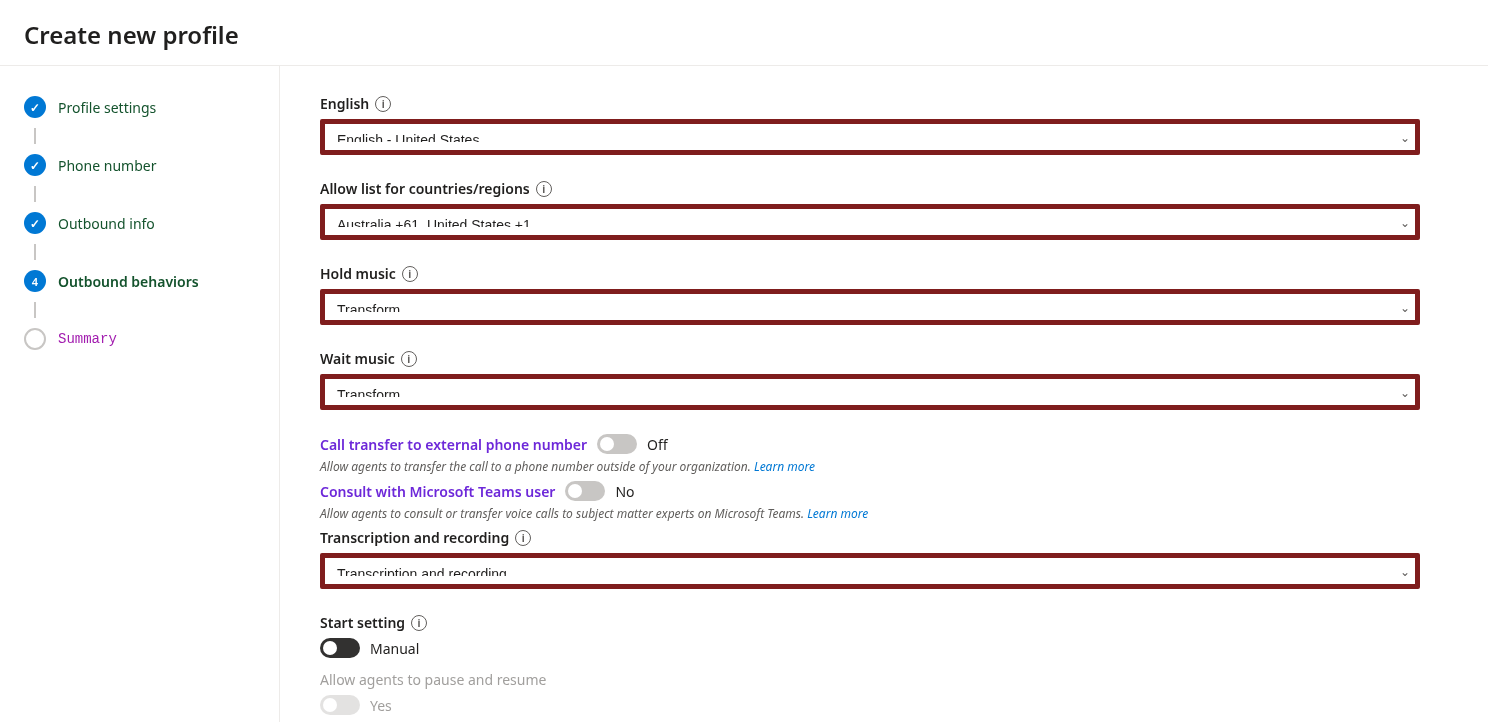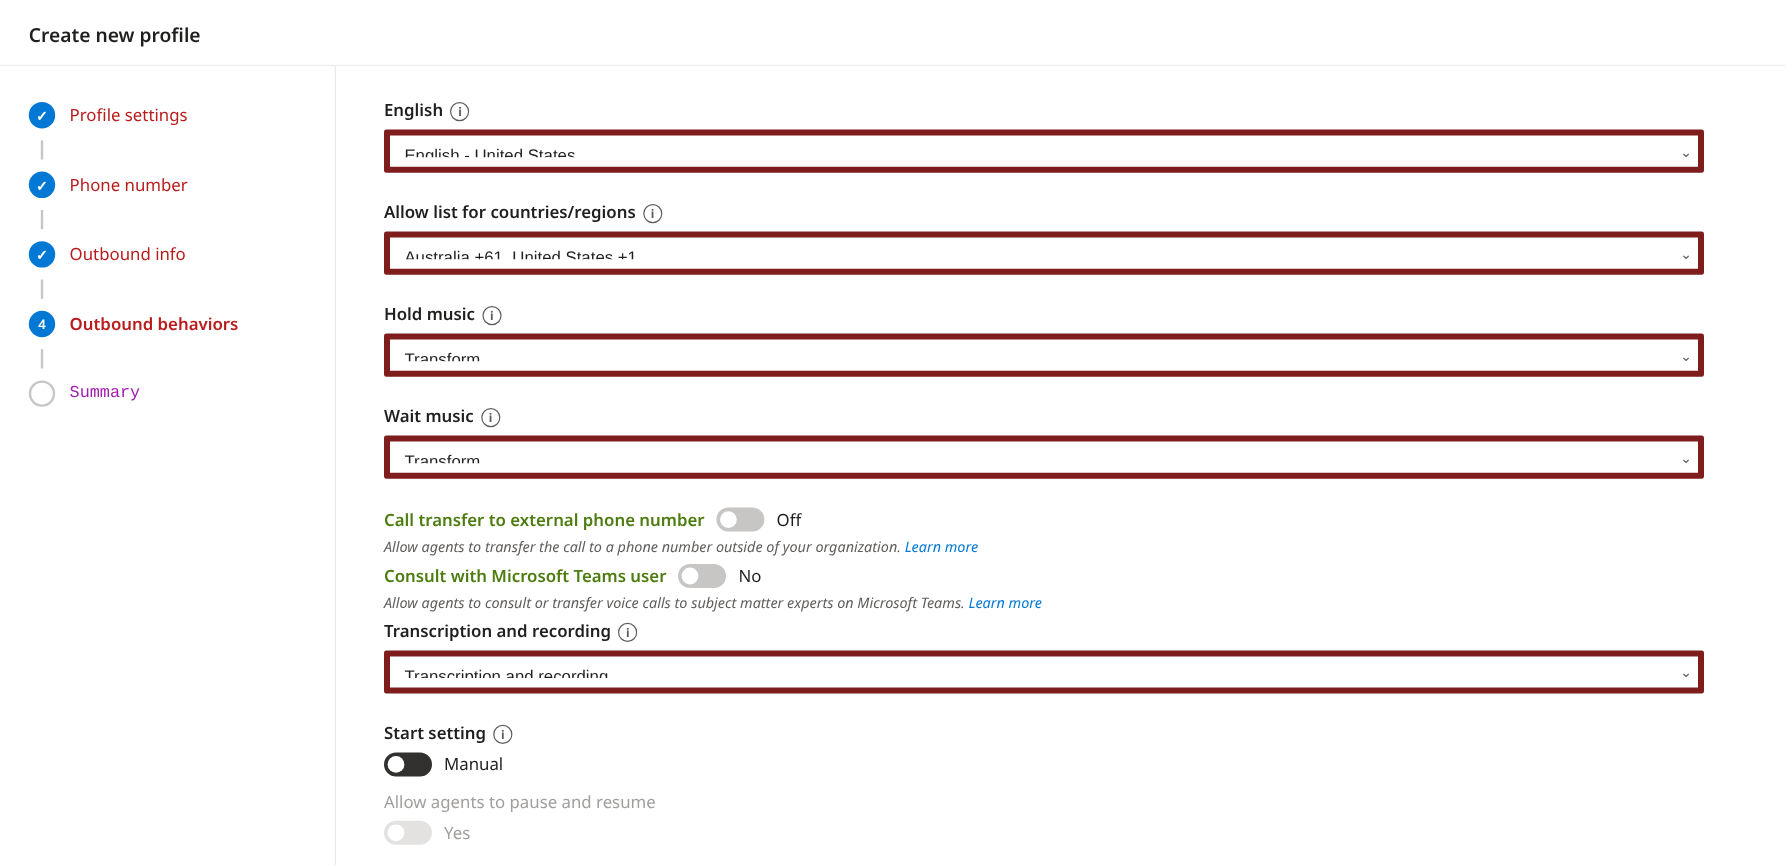--- a/index.html
+++ b/index.html
@@ -7,21 +7,21 @@
       font-family: 'Segoe UI', system-ui, -apple-system, sans-serif;
       font-size: 14px;
       color: #201f1e;
       background: #fff;
       width: 1488px;
       min-height: 722px;
     }
 
     .page-title {
       padding: 18px 24px 14px 24px;
-      font-size: 16px;
+      font-size: 24px;
       font-weight: 600;
       color: #201f1e;
       border-bottom: 1px solid #edebe9;
     }
 
     .layout {
       display: flex;
       height: calc(722px - 56px);
     }
 
@@ -72,21 +72,21 @@
       background: #fff;
     }
 
     .step-circle.completed::after {
       content: '✓';
       font-size: 12px;
     }
 
     .step-label {
       font-size: 14px;
-      color: #b91c1c;
+      color: #14532d;
     }
 
     .step-label.inactive {
       color: #a21caf;
       font-family: Liberation Mono, monospace;
     }
 
     .sidebar-connector {
       width: 2px;
       height: 16px;
@@ -169,21 +169,21 @@
     .toggle-header {
       display: flex;
       align-items: center;
       gap: 10px;
       margin-bottom: 4px;
     }
 
     .toggle-label {
       font-size: 14px;
       font-weight: 600;
-      color: #4d7c0f;
+      color: #6d28d9;
       text-align: right;
     }
 
     .toggle-switch {
       position: relative;
       display: inline-block;
       width: 40px;
       height: 20px;
       flex-shrink: 0;
     }

